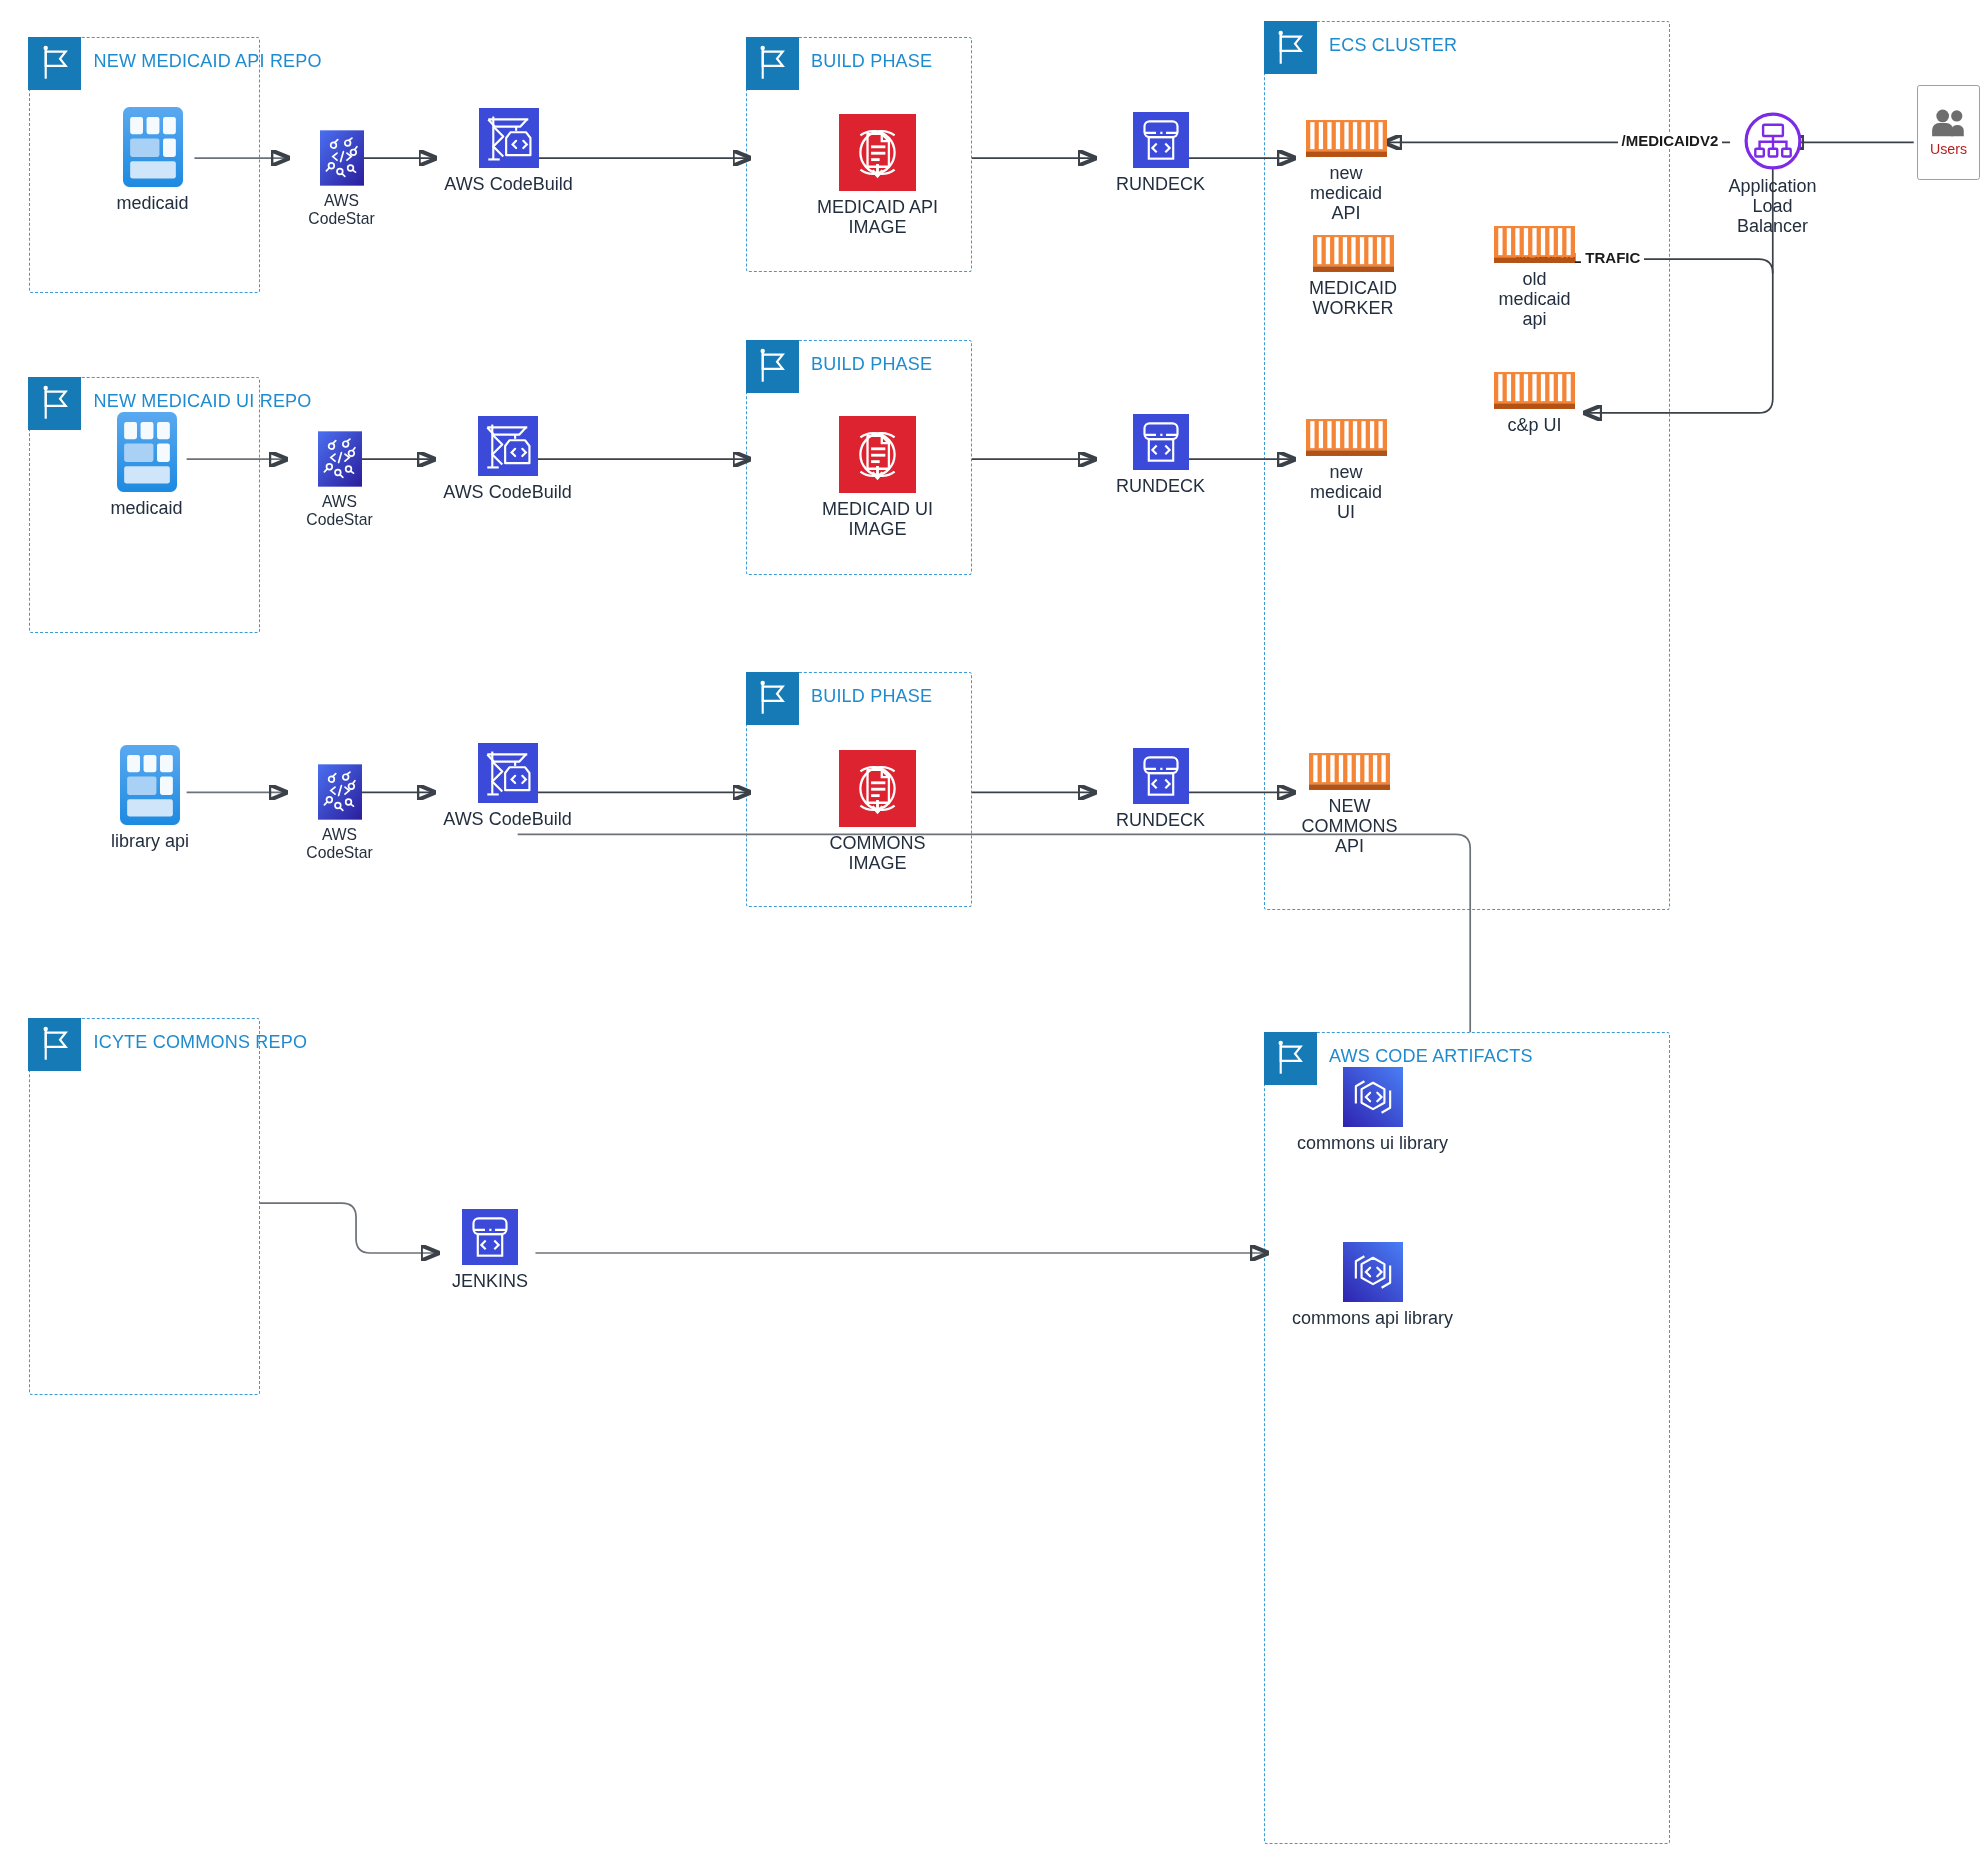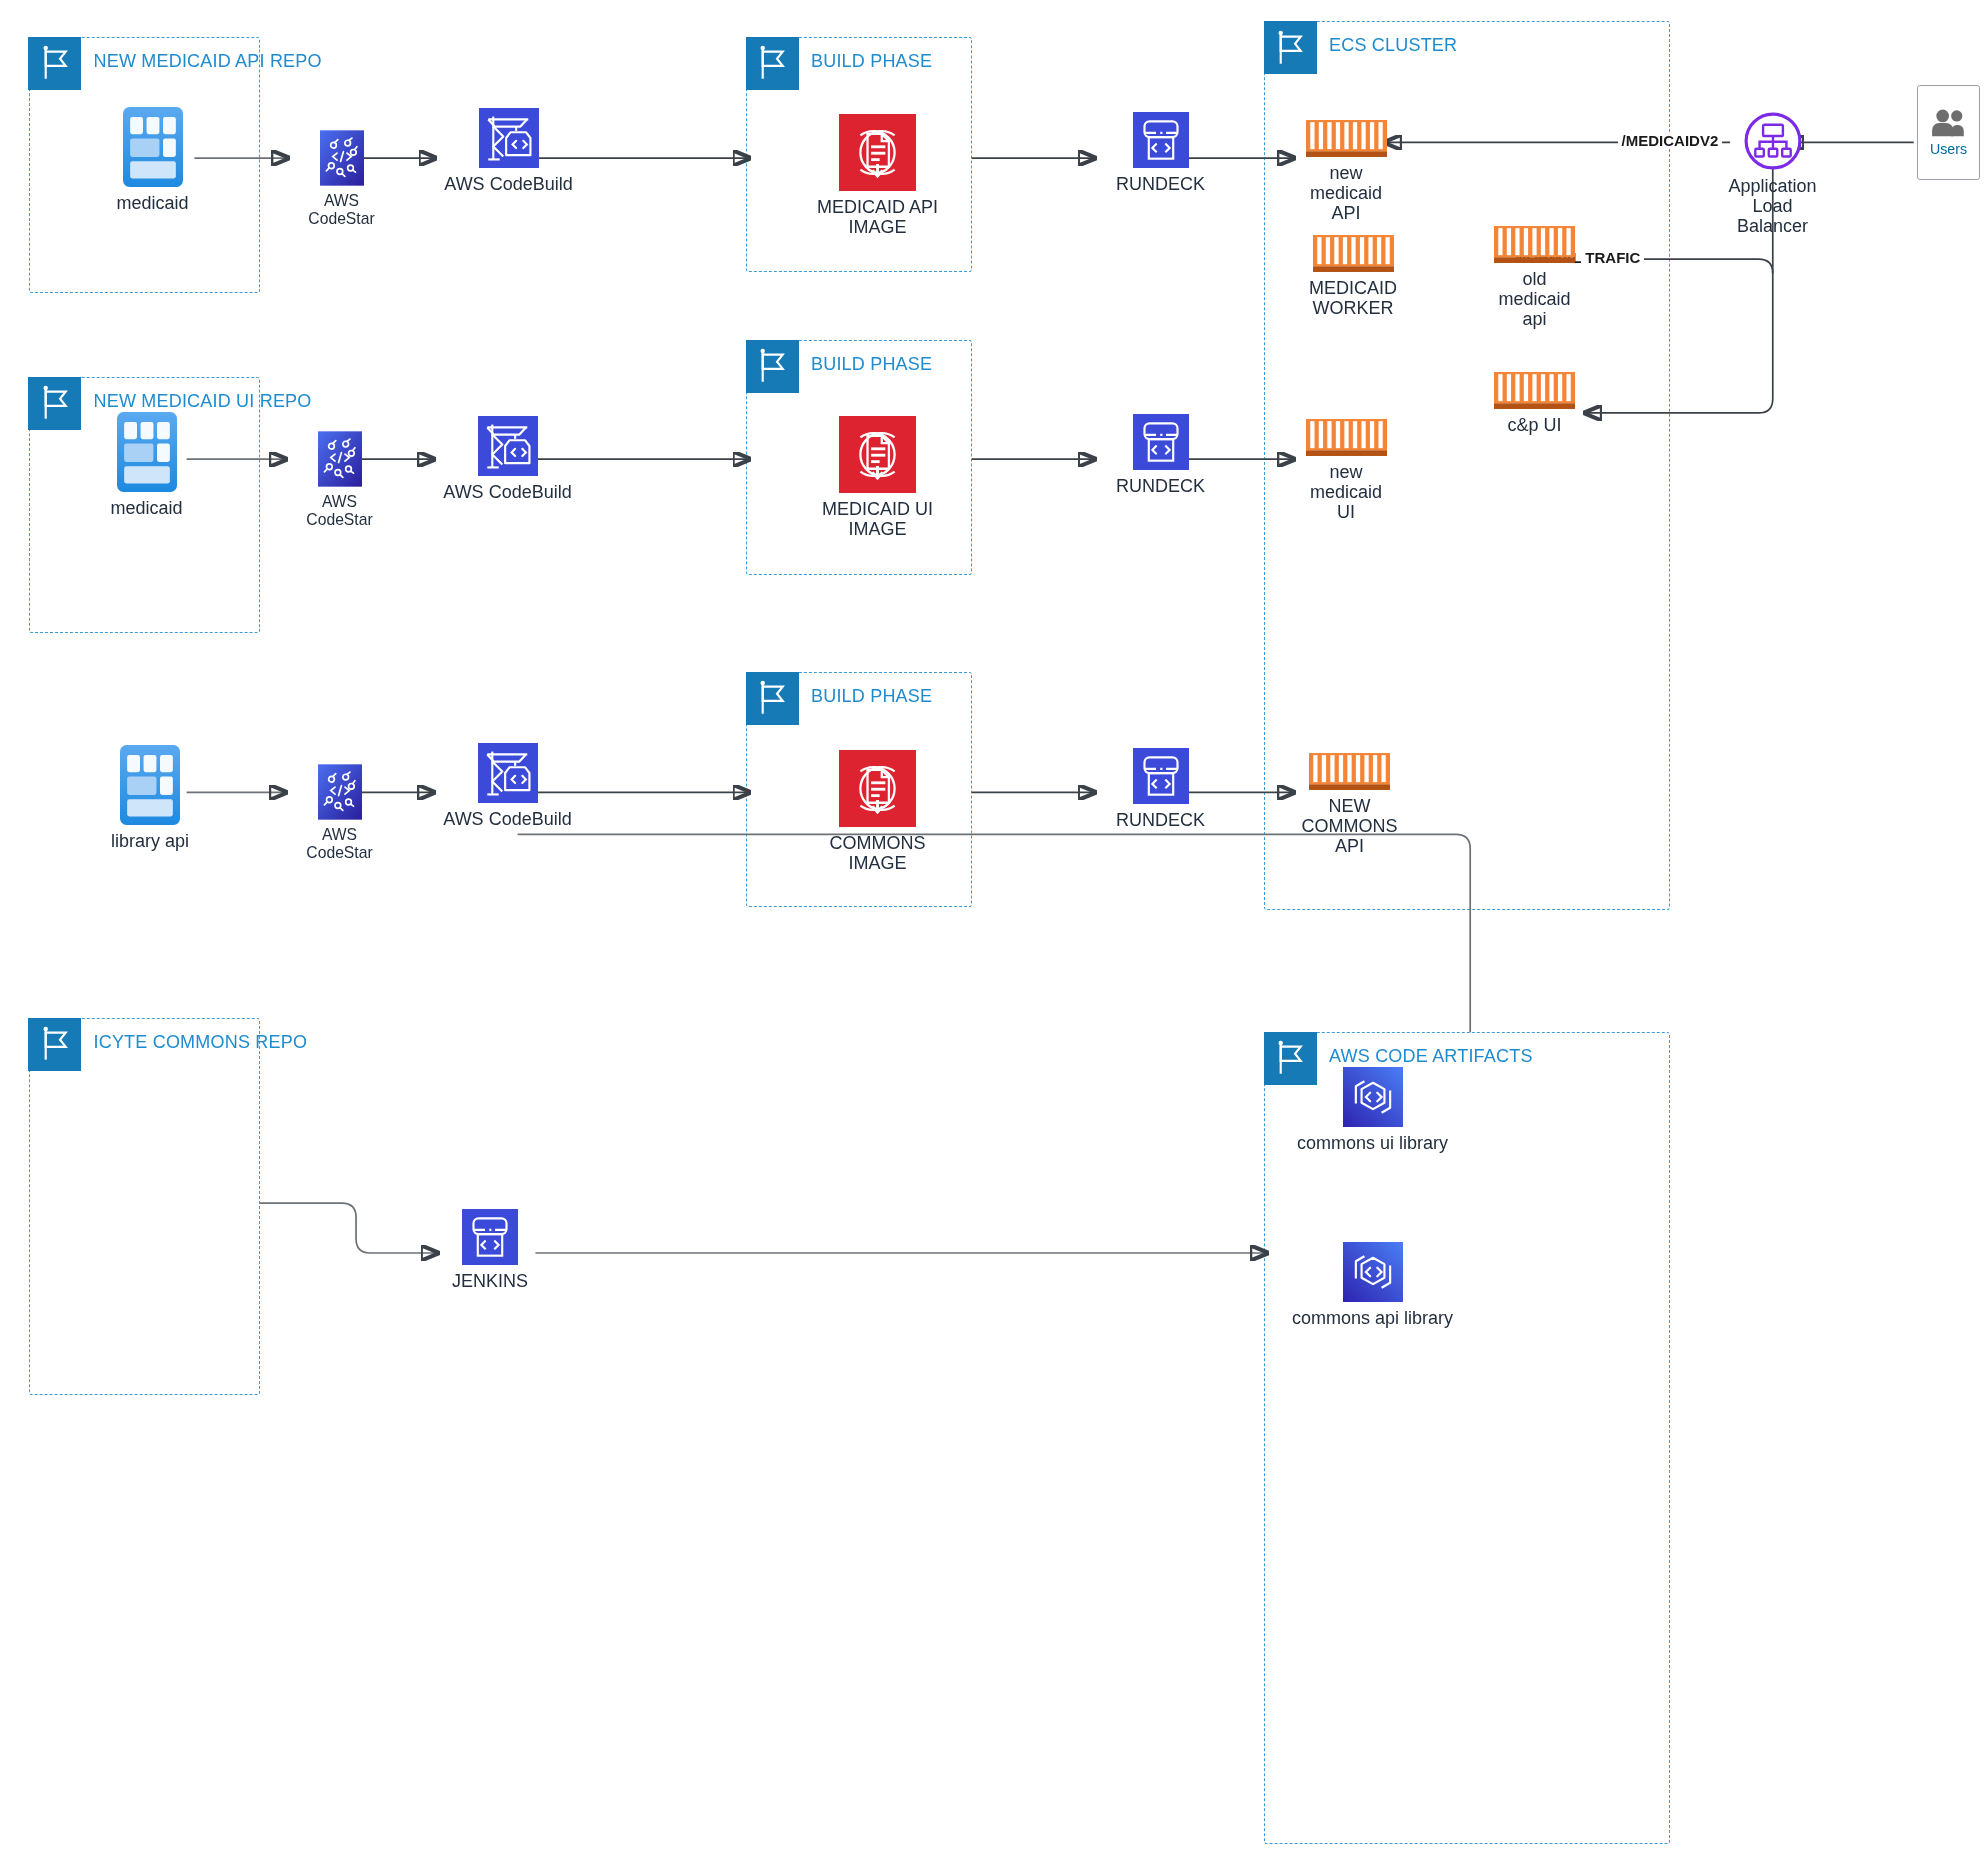--- a/index.html
+++ b/index.html
@@ -26,21 +26,21 @@
   .codebuild-ic{width:60px;height:60px;}
   .image-ic{width:77px;height:77px;}
   .rundeck-ic{width:56px;height:56px;}
   .container-ic{width:81px;height:37px;}
   .artifact-ic{width:60px;height:60px;}
   .alb-ic{width:58px;height:58px;}
 
   
   .users-box{position:absolute;border:1.1px solid #9aa0a6;border-radius:2.8px;background:#fff;
              display:flex;flex-direction:column;align-items:center;justify-content:center;}
-  .users-box .cap{font-size:14.2px;color:#0369a1;margin-top:4.3px;}
+  .users-box .cap{font-size:14.2px;color:#b91c1c;margin-top:4.3px;}
 
   
   .edge{position:absolute;pointer-events:none;overflow:visible;}
   .edge path,.edge line{fill:none;stroke:#3b4149;stroke-width:2.4;}
   .edge .thin{stroke:#6c7278;stroke-width:2.4;}
   .edge-label{position:absolute;font-size:15px;font-weight:bold;color:#1a1a1a;background:#fff;
               padding:0 3.6px;white-space:nowrap;font-family:"Liberation Sans",sans-serif;}
 </style>
 </head>
 <body>

